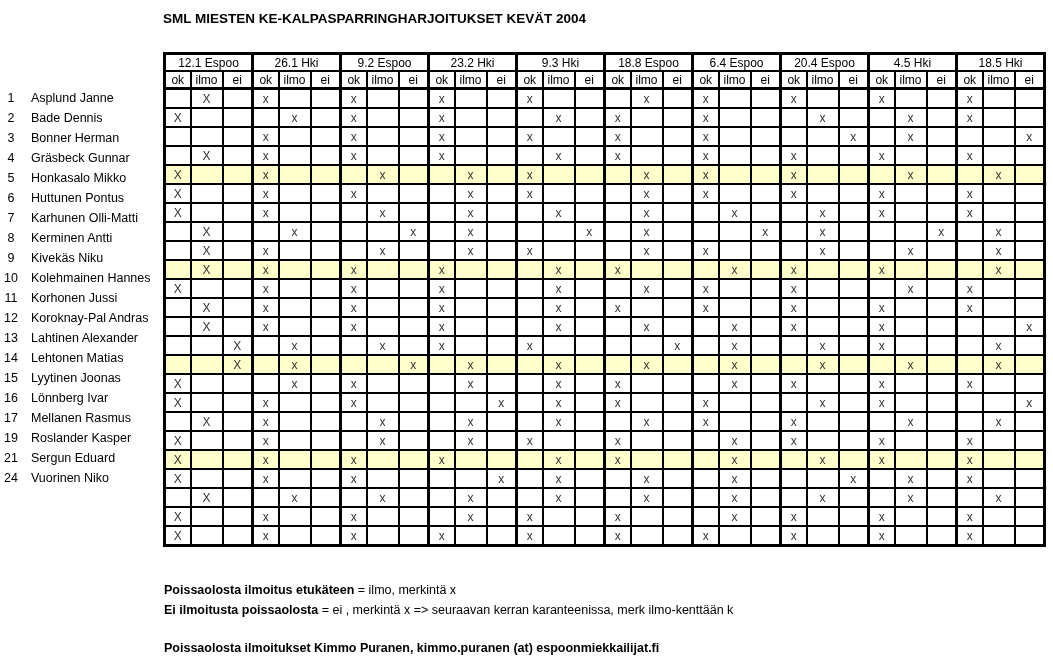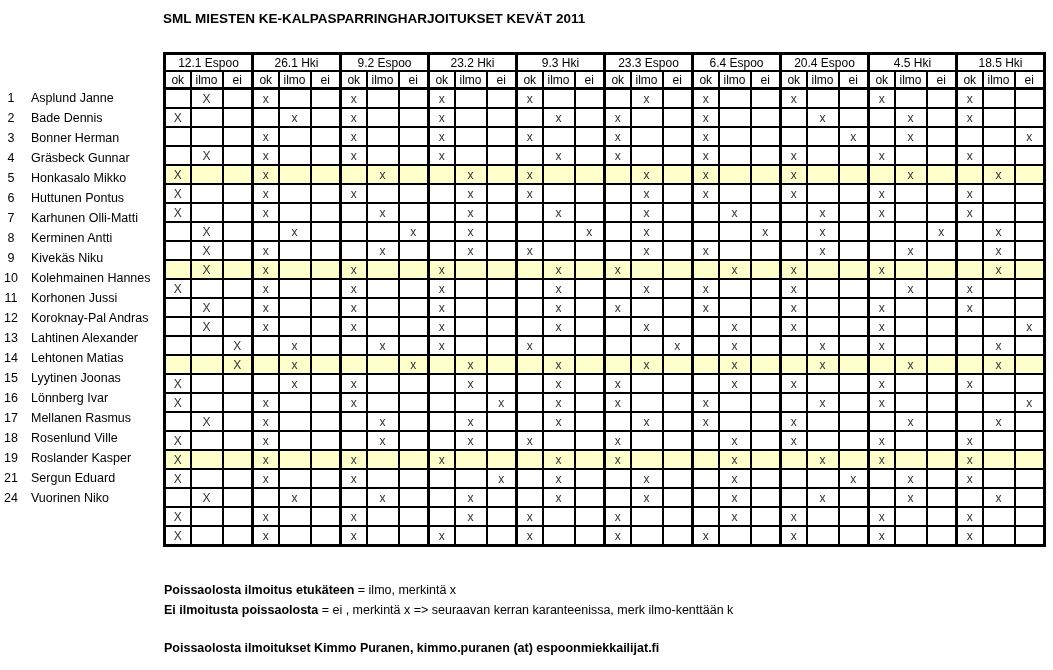--- a/index.html
+++ b/index.html
@@ -40,21 +40,21 @@
 
   .footer-line { position:absolute; left:164px; font-size:12.5px; white-space:nowrap; }
   .f1 { top:583px; }
   .f2 { top:603px; }
   .f3 { top:641px; font-weight:bold; }
   .b  { font-weight:bold; }
 </style>
 </head>
 <body>
 
-<div class="title">SML MIESTEN KE-KALPASPARRINGHARJOITUKSET KEVÄT 2011</div>
+<div class="title">SML MIESTEN KE-KALPASPARRINGHARJOITUKSET KEVÄT 2004</div>
 
 <div class="names">
     <div class="name-row">
       <div class="num">1</div>
       <div class="pname">Asplund Janne</div>
     </div>
     <div class="name-row">
       <div class="num">2</div>
       <div class="pname">Bade Dennis</div>
     </div>
@@ -110,24 +110,20 @@
       <div class="num">15</div>
       <div class="pname">Lyytinen Joonas</div>
     </div>
     <div class="name-row">
       <div class="num">16</div>
       <div class="pname">Lönnberg Ivar</div>
     </div>
     <div class="name-row">
       <div class="num">17</div>
       <div class="pname">Mellanen Rasmus</div>
-    </div>
-    <div class="name-row">
-      <div class="num">18</div>
-      <div class="pname">Rosenlund Ville</div>
     </div>
     <div class="name-row">
       <div class="num">19</div>
       <div class="pname">Roslander Kasper</div>
     </div>
     <div class="name-row">
       <div class="num">21</div>
       <div class="pname">Sergun Eduard</div>
     </div>
     <div class="name-row">
@@ -169,21 +165,21 @@
       <col style="width: 32px;">
       <col style="width: 30px;">
     </colgroup>
     <thead>
       <tr class="dates">
         <th colspan="3">12.1 Espoo</th>
         <th colspan="3">26.1 Hki</th>
         <th colspan="3">9.2 Espoo</th>
         <th colspan="3">23.2 Hki</th>
         <th colspan="3">9.3 Hki</th>
-        <th colspan="3">23.3 Espoo</th>
+        <th colspan="3">18.8 Espoo</th>
         <th colspan="3">6.4 Espoo</th>
         <th colspan="3">20.4 Espoo</th>
         <th colspan="3">4.5 Hki</th>
         <th colspan="3">18.5 Hki</th>
       </tr>
       <tr class="subs">
         <th class="gs">ok</th>
         <th>ilmo</th>
         <th>ei</th>
         <th class="gs">ok</th>

